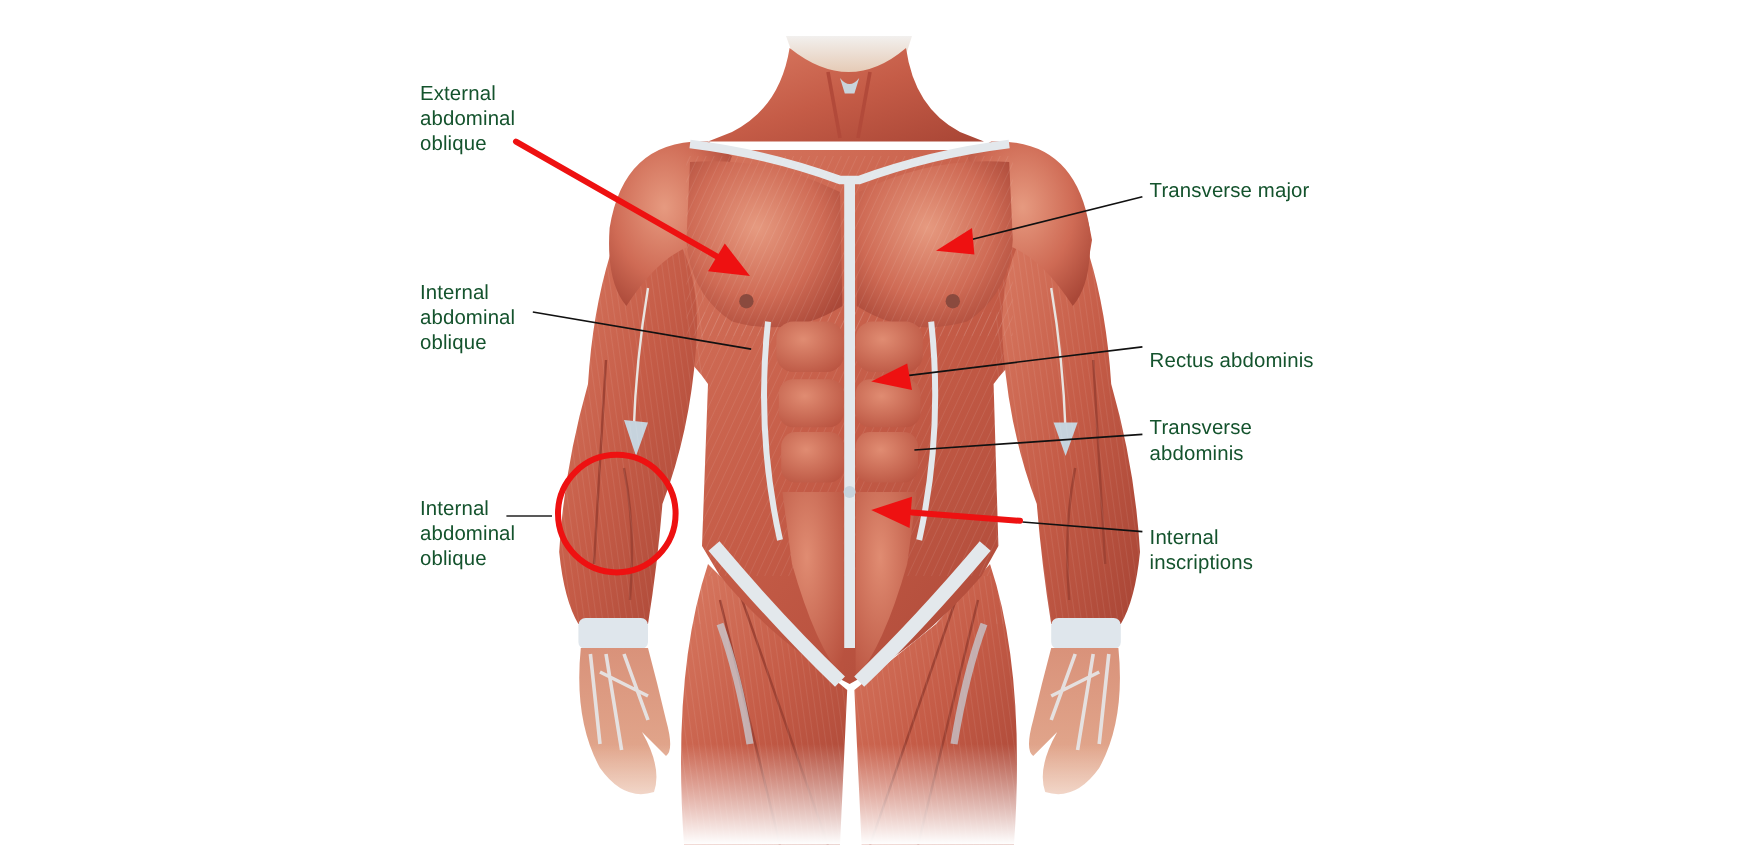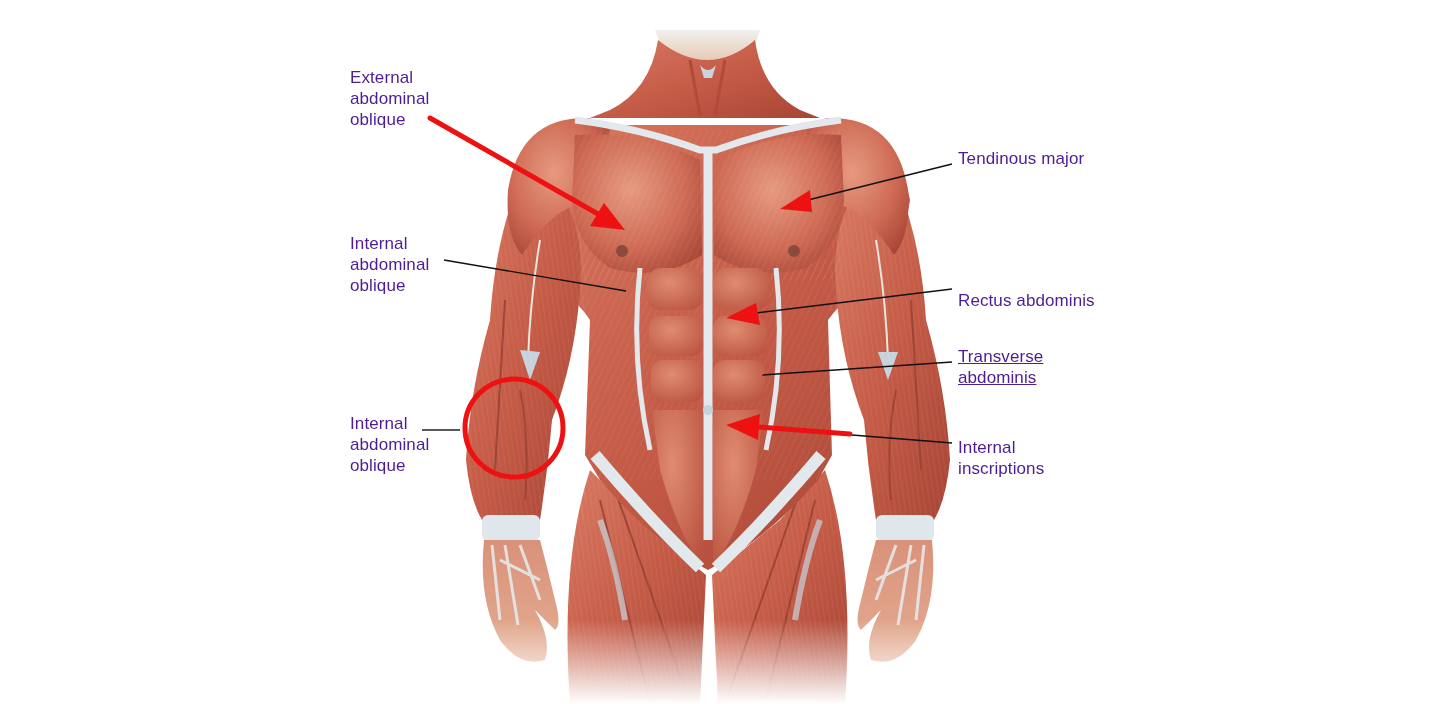--- a/index.html
+++ b/index.html
@@ -1,19 +1,19 @@
 <!DOCTYPE html>
 <html><head>
 <meta charset="utf-8">
 <style>
   html, body { margin: 0; padding: 0; background: #ffffff; }
   body { width: 1456px; height: 704px; overflow: hidden; position: relative;
          font-family: "Liberation Sans", "DejaVu Sans", sans-serif; }
   .canvas { position: absolute; left: 0; top: 0; width: 1456px; height: 704px; }
-  .label { position: absolute; font-size: 17px; line-height: 21px; color: #4c1d95;
+  .label { position: absolute; font-size: 17px; line-height: 21px; color: #14532d;
            white-space: pre-line; letter-spacing: 0.1px; }
   svg { position: absolute; left: 0; top: 0; }
 </style>
 </head>
 <body>
 
 <div class="canvas">
 
 <svg width="1456" height="704" viewBox="0 0 1456 704">
   <defs>
@@ -168,20 +168,20 @@
 
 <div class="label" style="left:350px; top:67px;">External
 abdominal
 oblique</div>
 <div class="label" style="left:350px; top:233px;">Internal
 abdominal
 oblique</div>
 <div class="label" style="left:350px; top:413px;">Internal
 abdominal
 oblique</div>
-<div class="label" style="left:958px; top:148px;">Tendinous major</div>
+<div class="label" style="left:958px; top:148px;">Transverse major</div>
 <div class="label" style="left:958px; top:290px;">Rectus abdominis</div>
-<div class="label" style="left:958px; top:346px;text-decoration:underline;">Transverse
+<div class="label" style="left:958px; top:346px;">Transverse
 abdominis</div>
 <div class="label" style="left:958px; top:437px;">Internal
 inscriptions</div>
 
 </div>
 
 </body></html>

